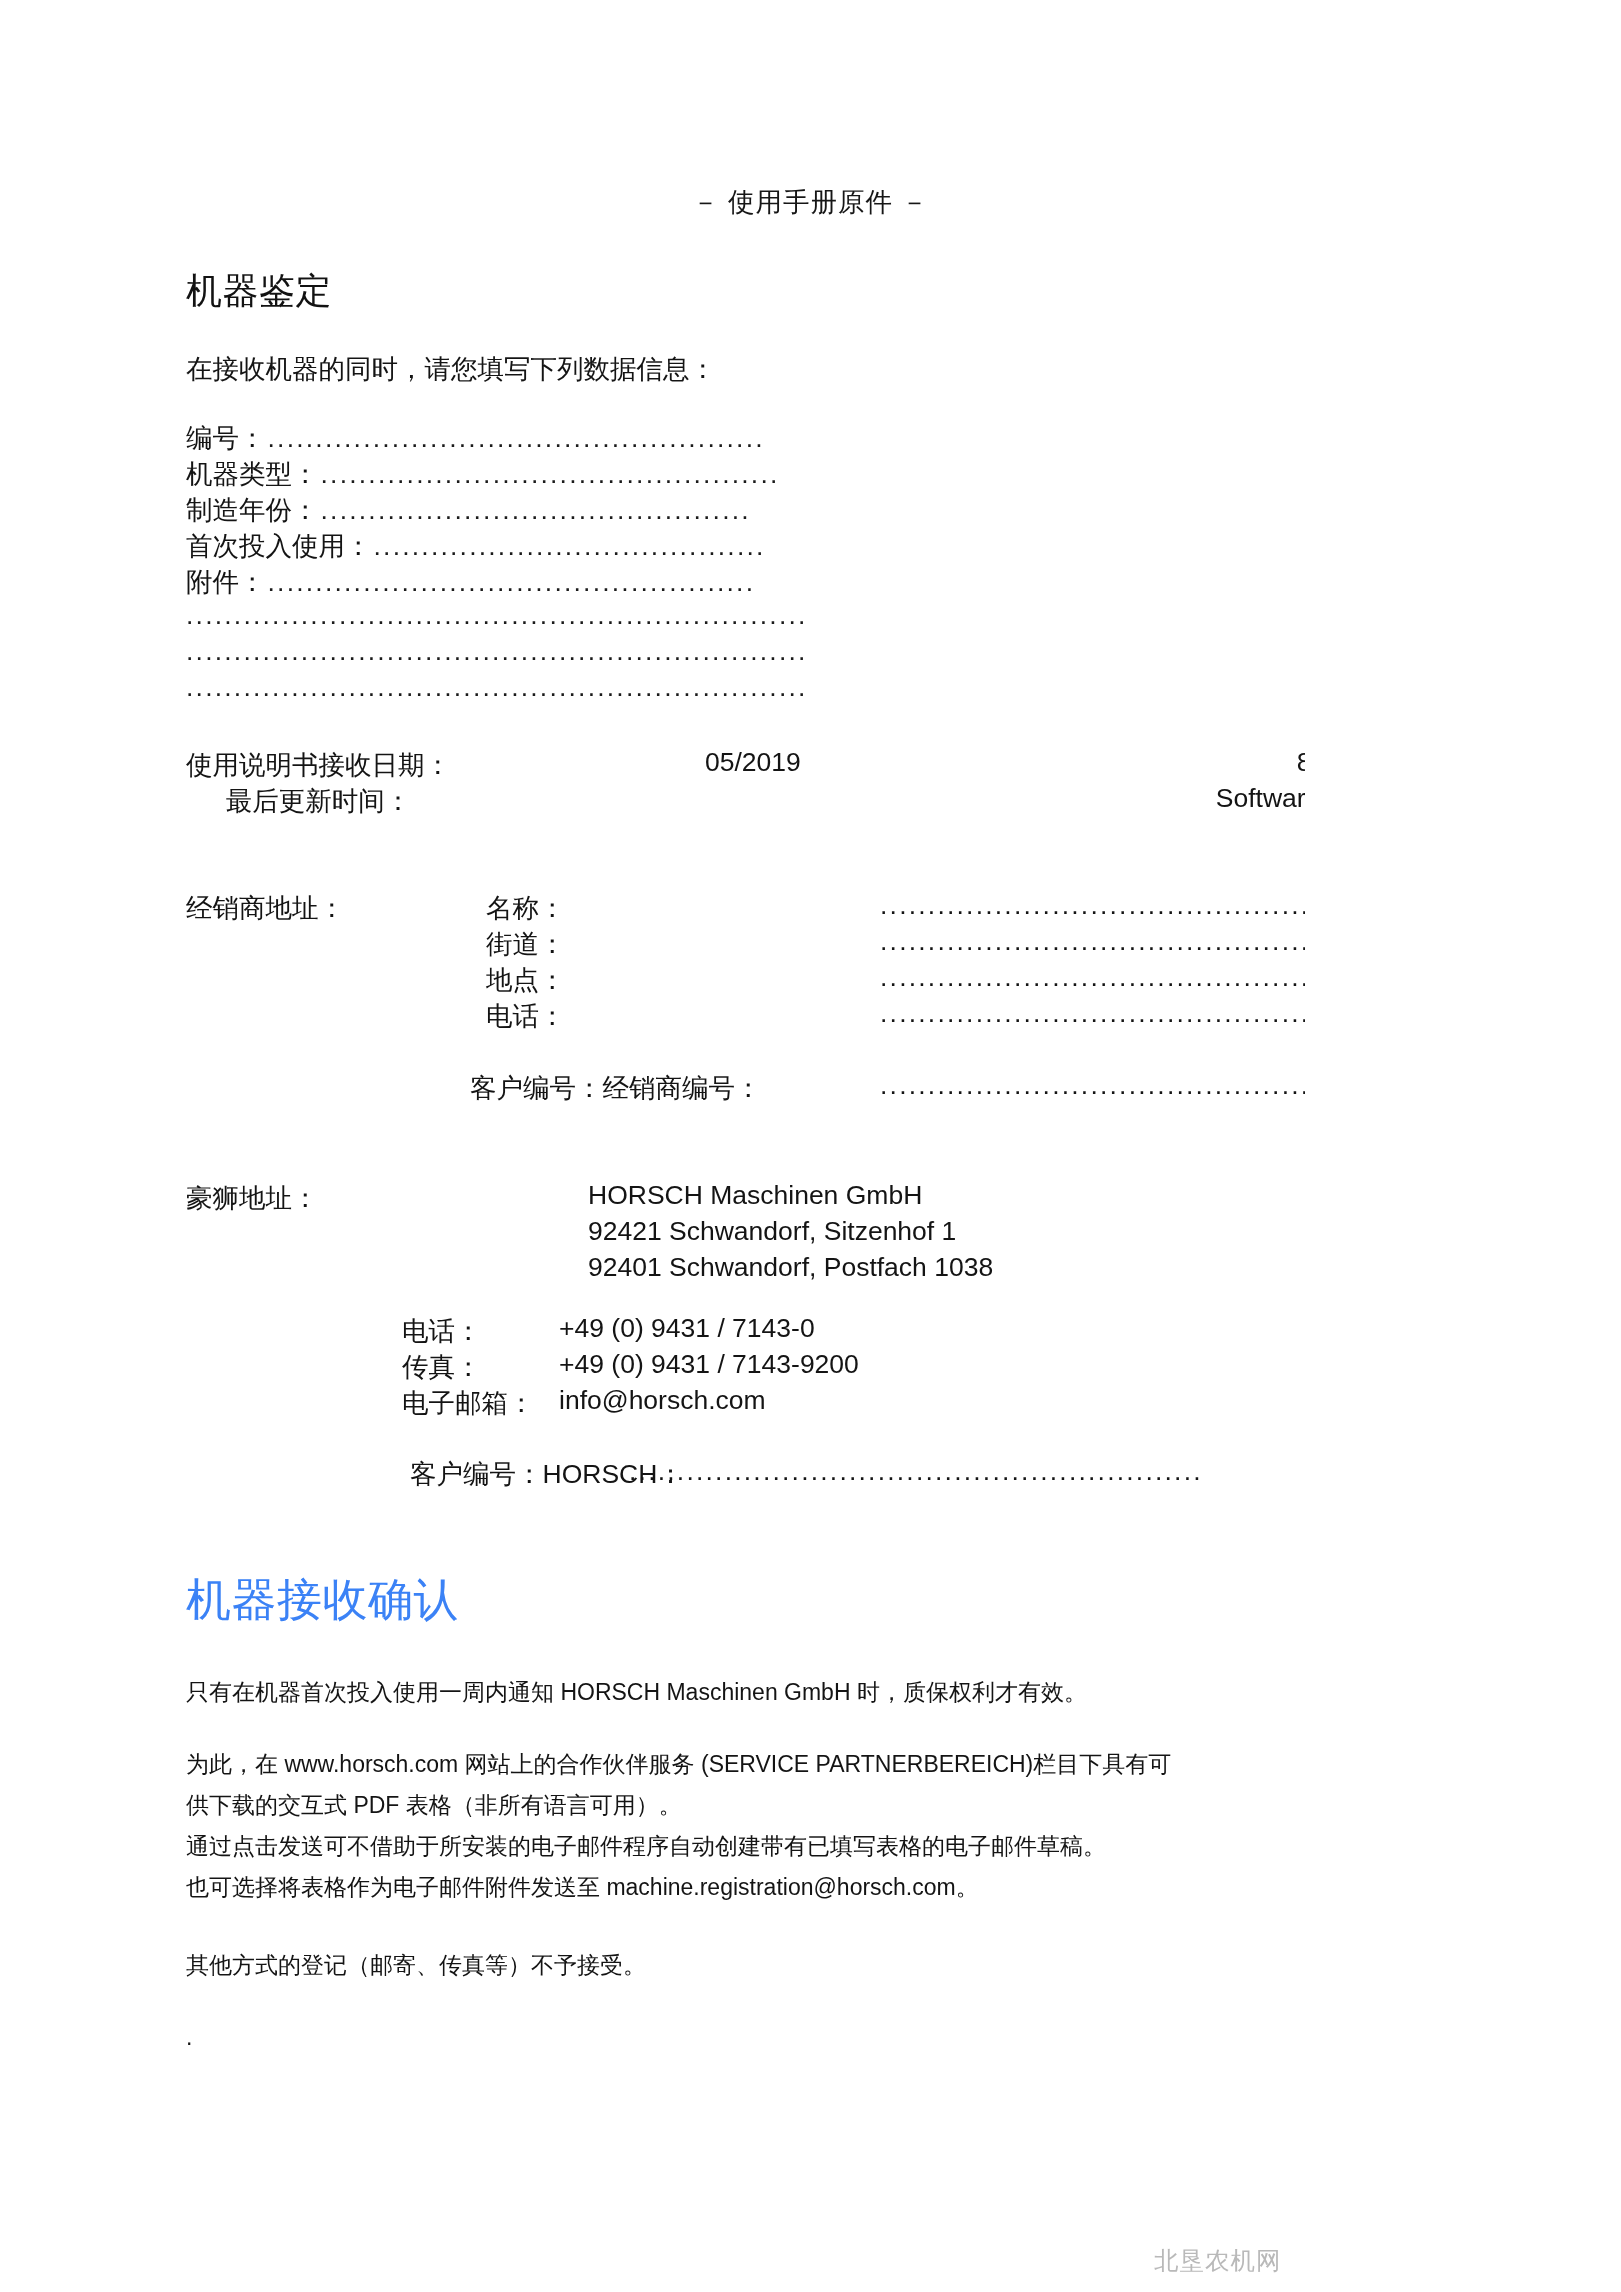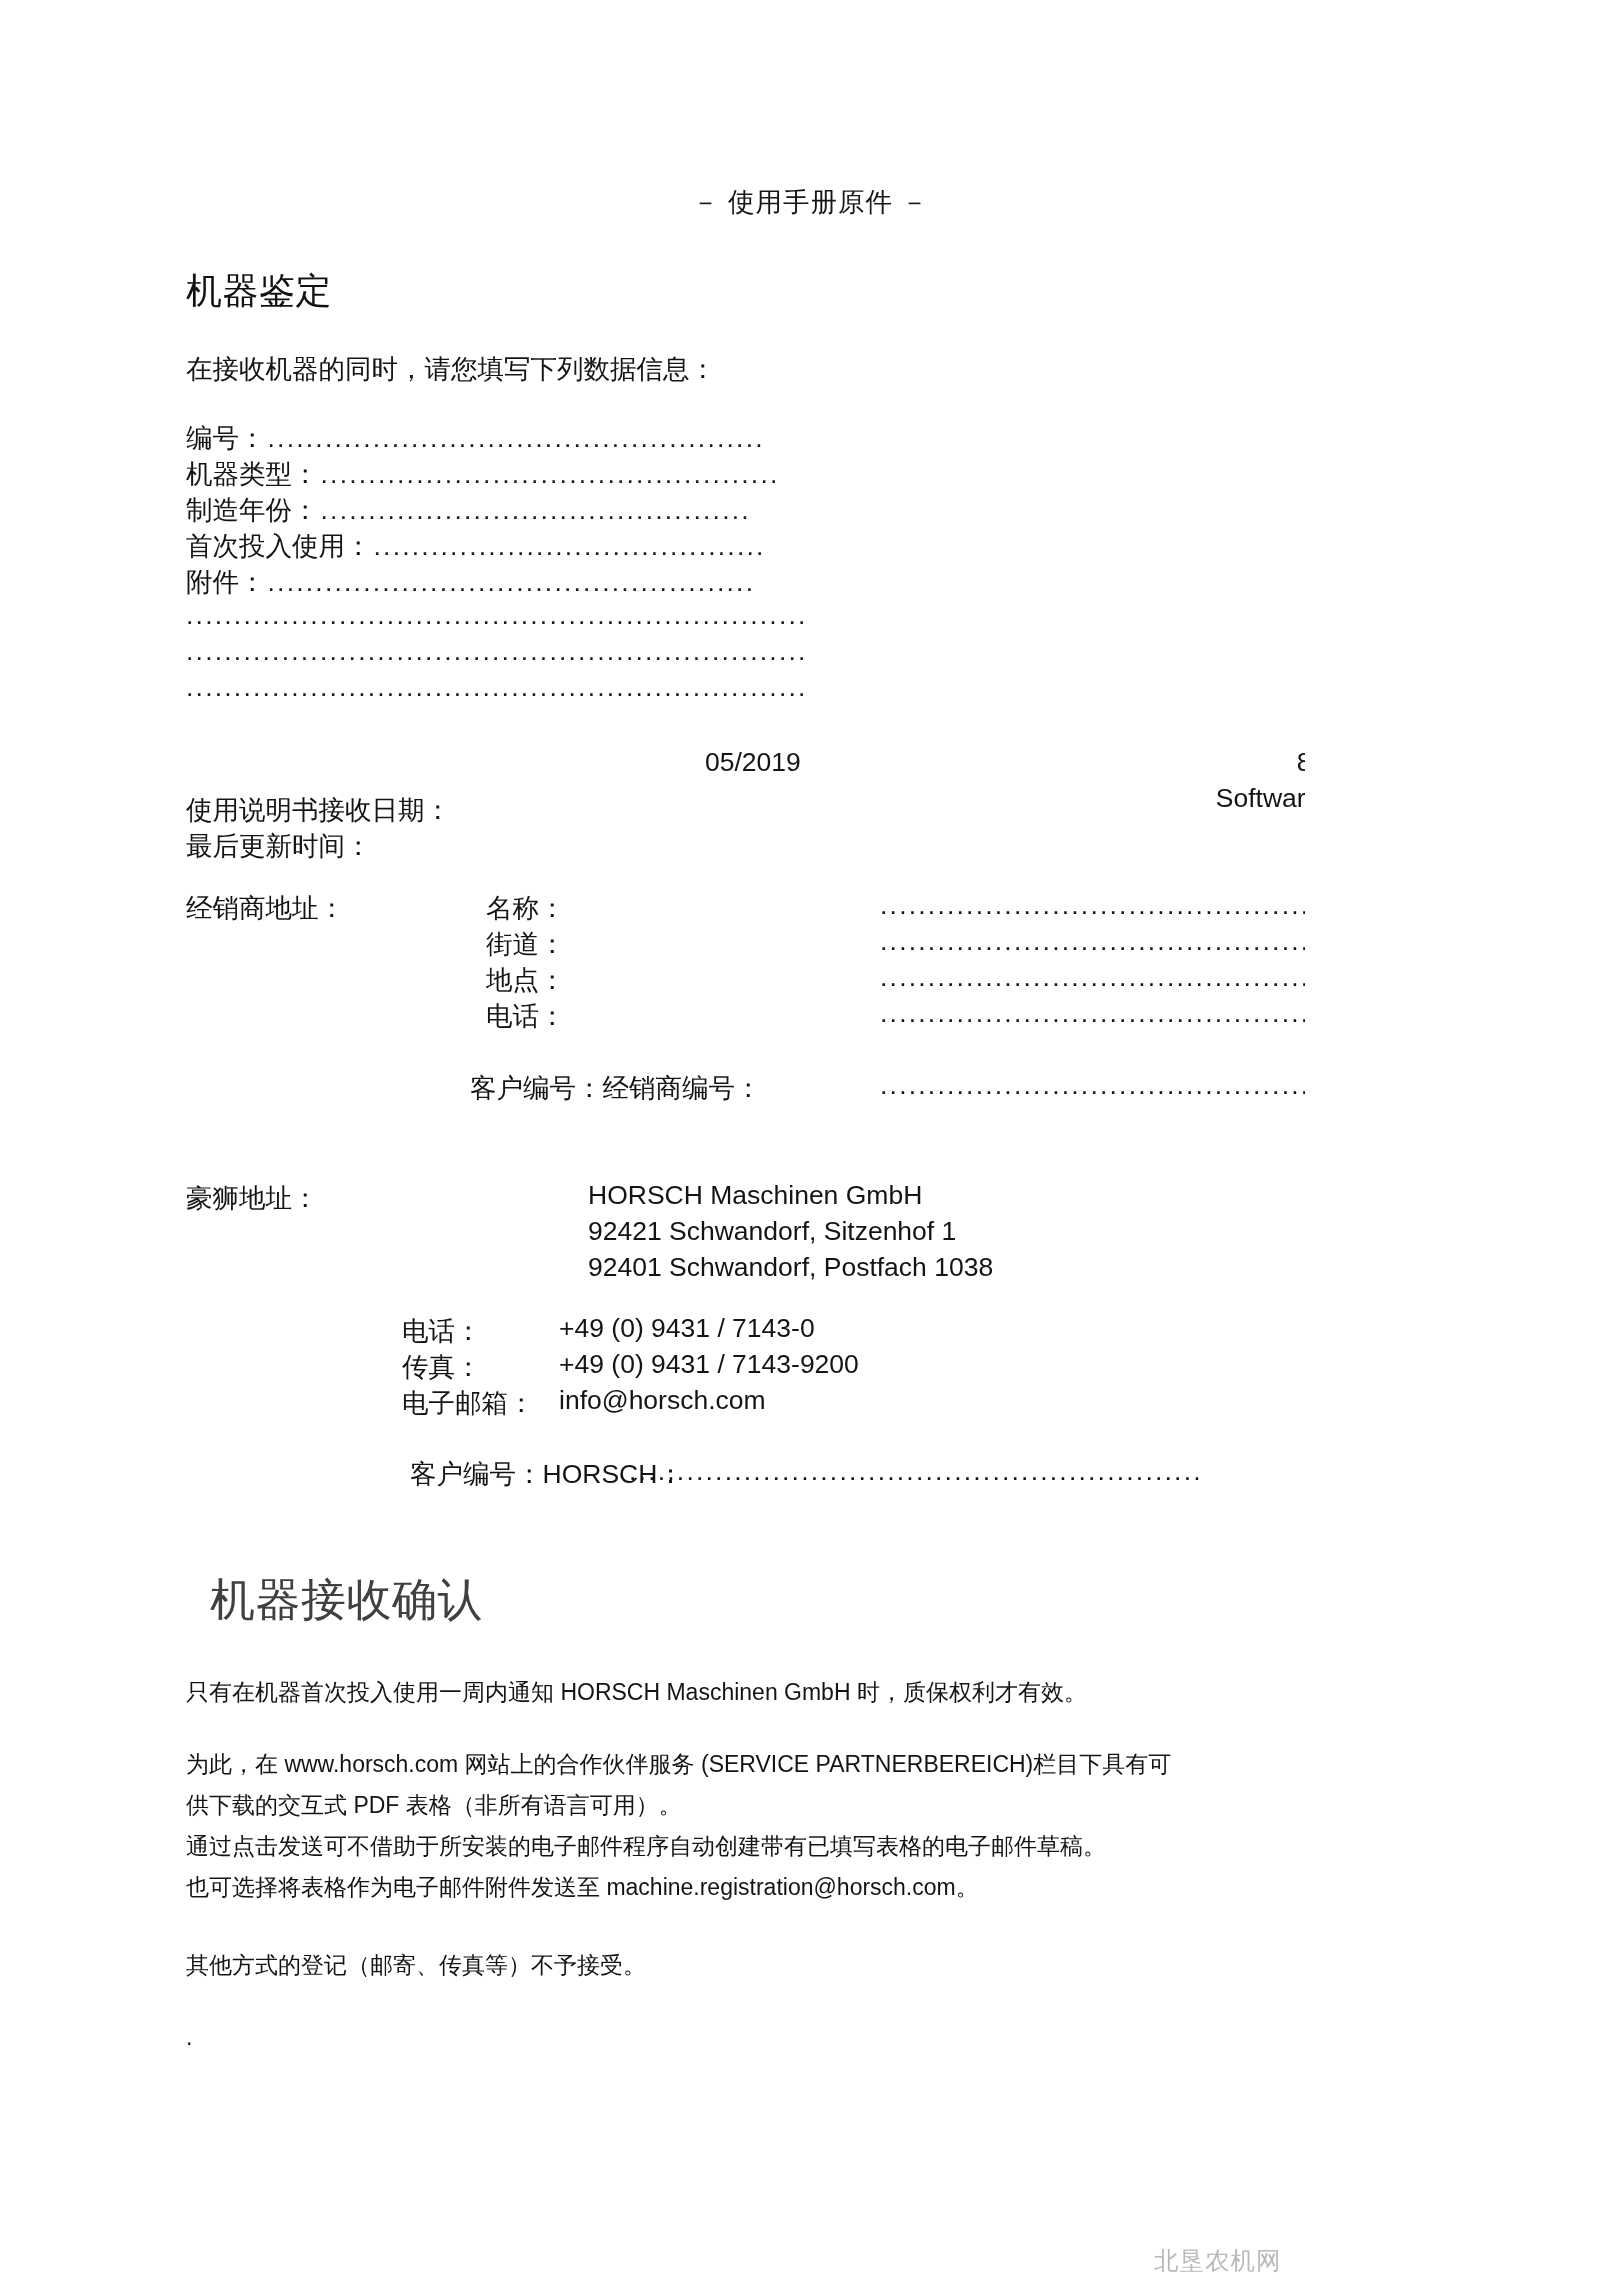--- a/index.html
+++ b/index.html
@@ -38,23 +38,22 @@
     top: 267px;
     font-size: 36px;
     color: #121212;
     letter-spacing: 0.5px;
   }
   .heading-lg {
     position: absolute;
     left: 186px;
     top: 1570px;
     font-size: 45px;
-    color: #404040;
+    color: #3b82f6;
     letter-spacing: 0.5px;
-    margin-left: 24px;
   }
 
   .intro-line {
     position: absolute;
     left: 186px;
     top: 351px;
     font-size: 26.5px;
   }
 
   
@@ -101,23 +100,22 @@
     font-size: 26.5px;
   }
   .dates-row {
     position: relative;
     height: 36px;
   }
   .dates-row .d-lbl {
     position: absolute;
     left: 0;
     width: 265px;
-    text-align: left;
-    white-space: pre;
-    margin-top: 45px;
+    text-align: center;
+    white-space: pre;
   }
   .dates-row .d-val {
     position: absolute;
     left: 519px;
     white-space: pre;
   }
   .dates-row .d-right {
     position: absolute;
     right: 0;
     text-align: left;

